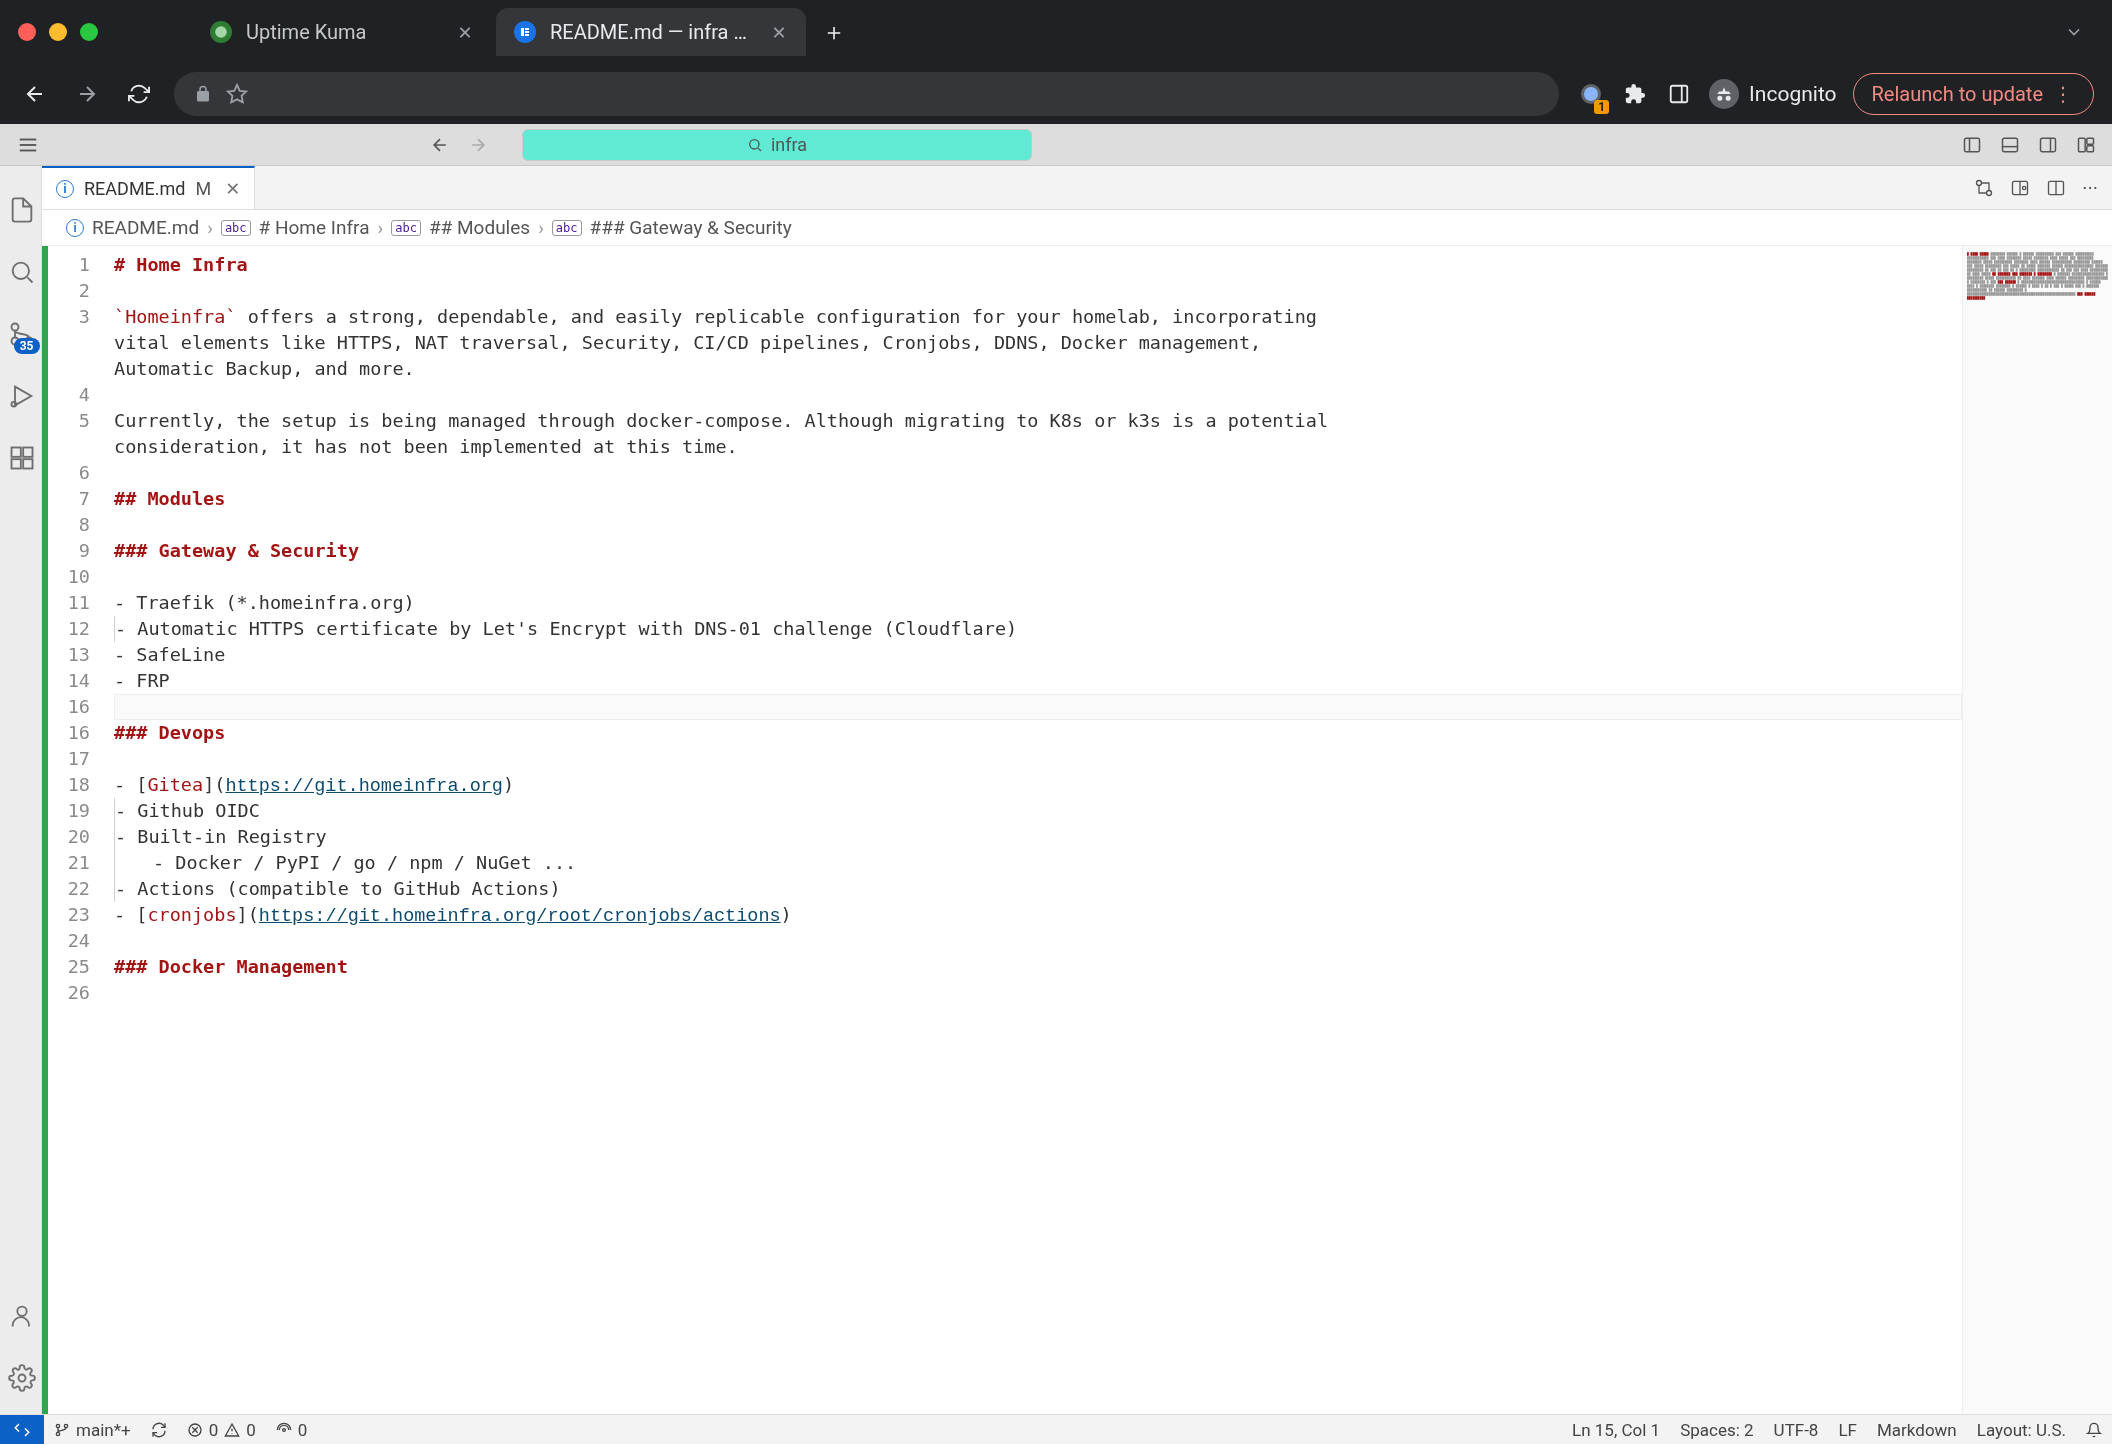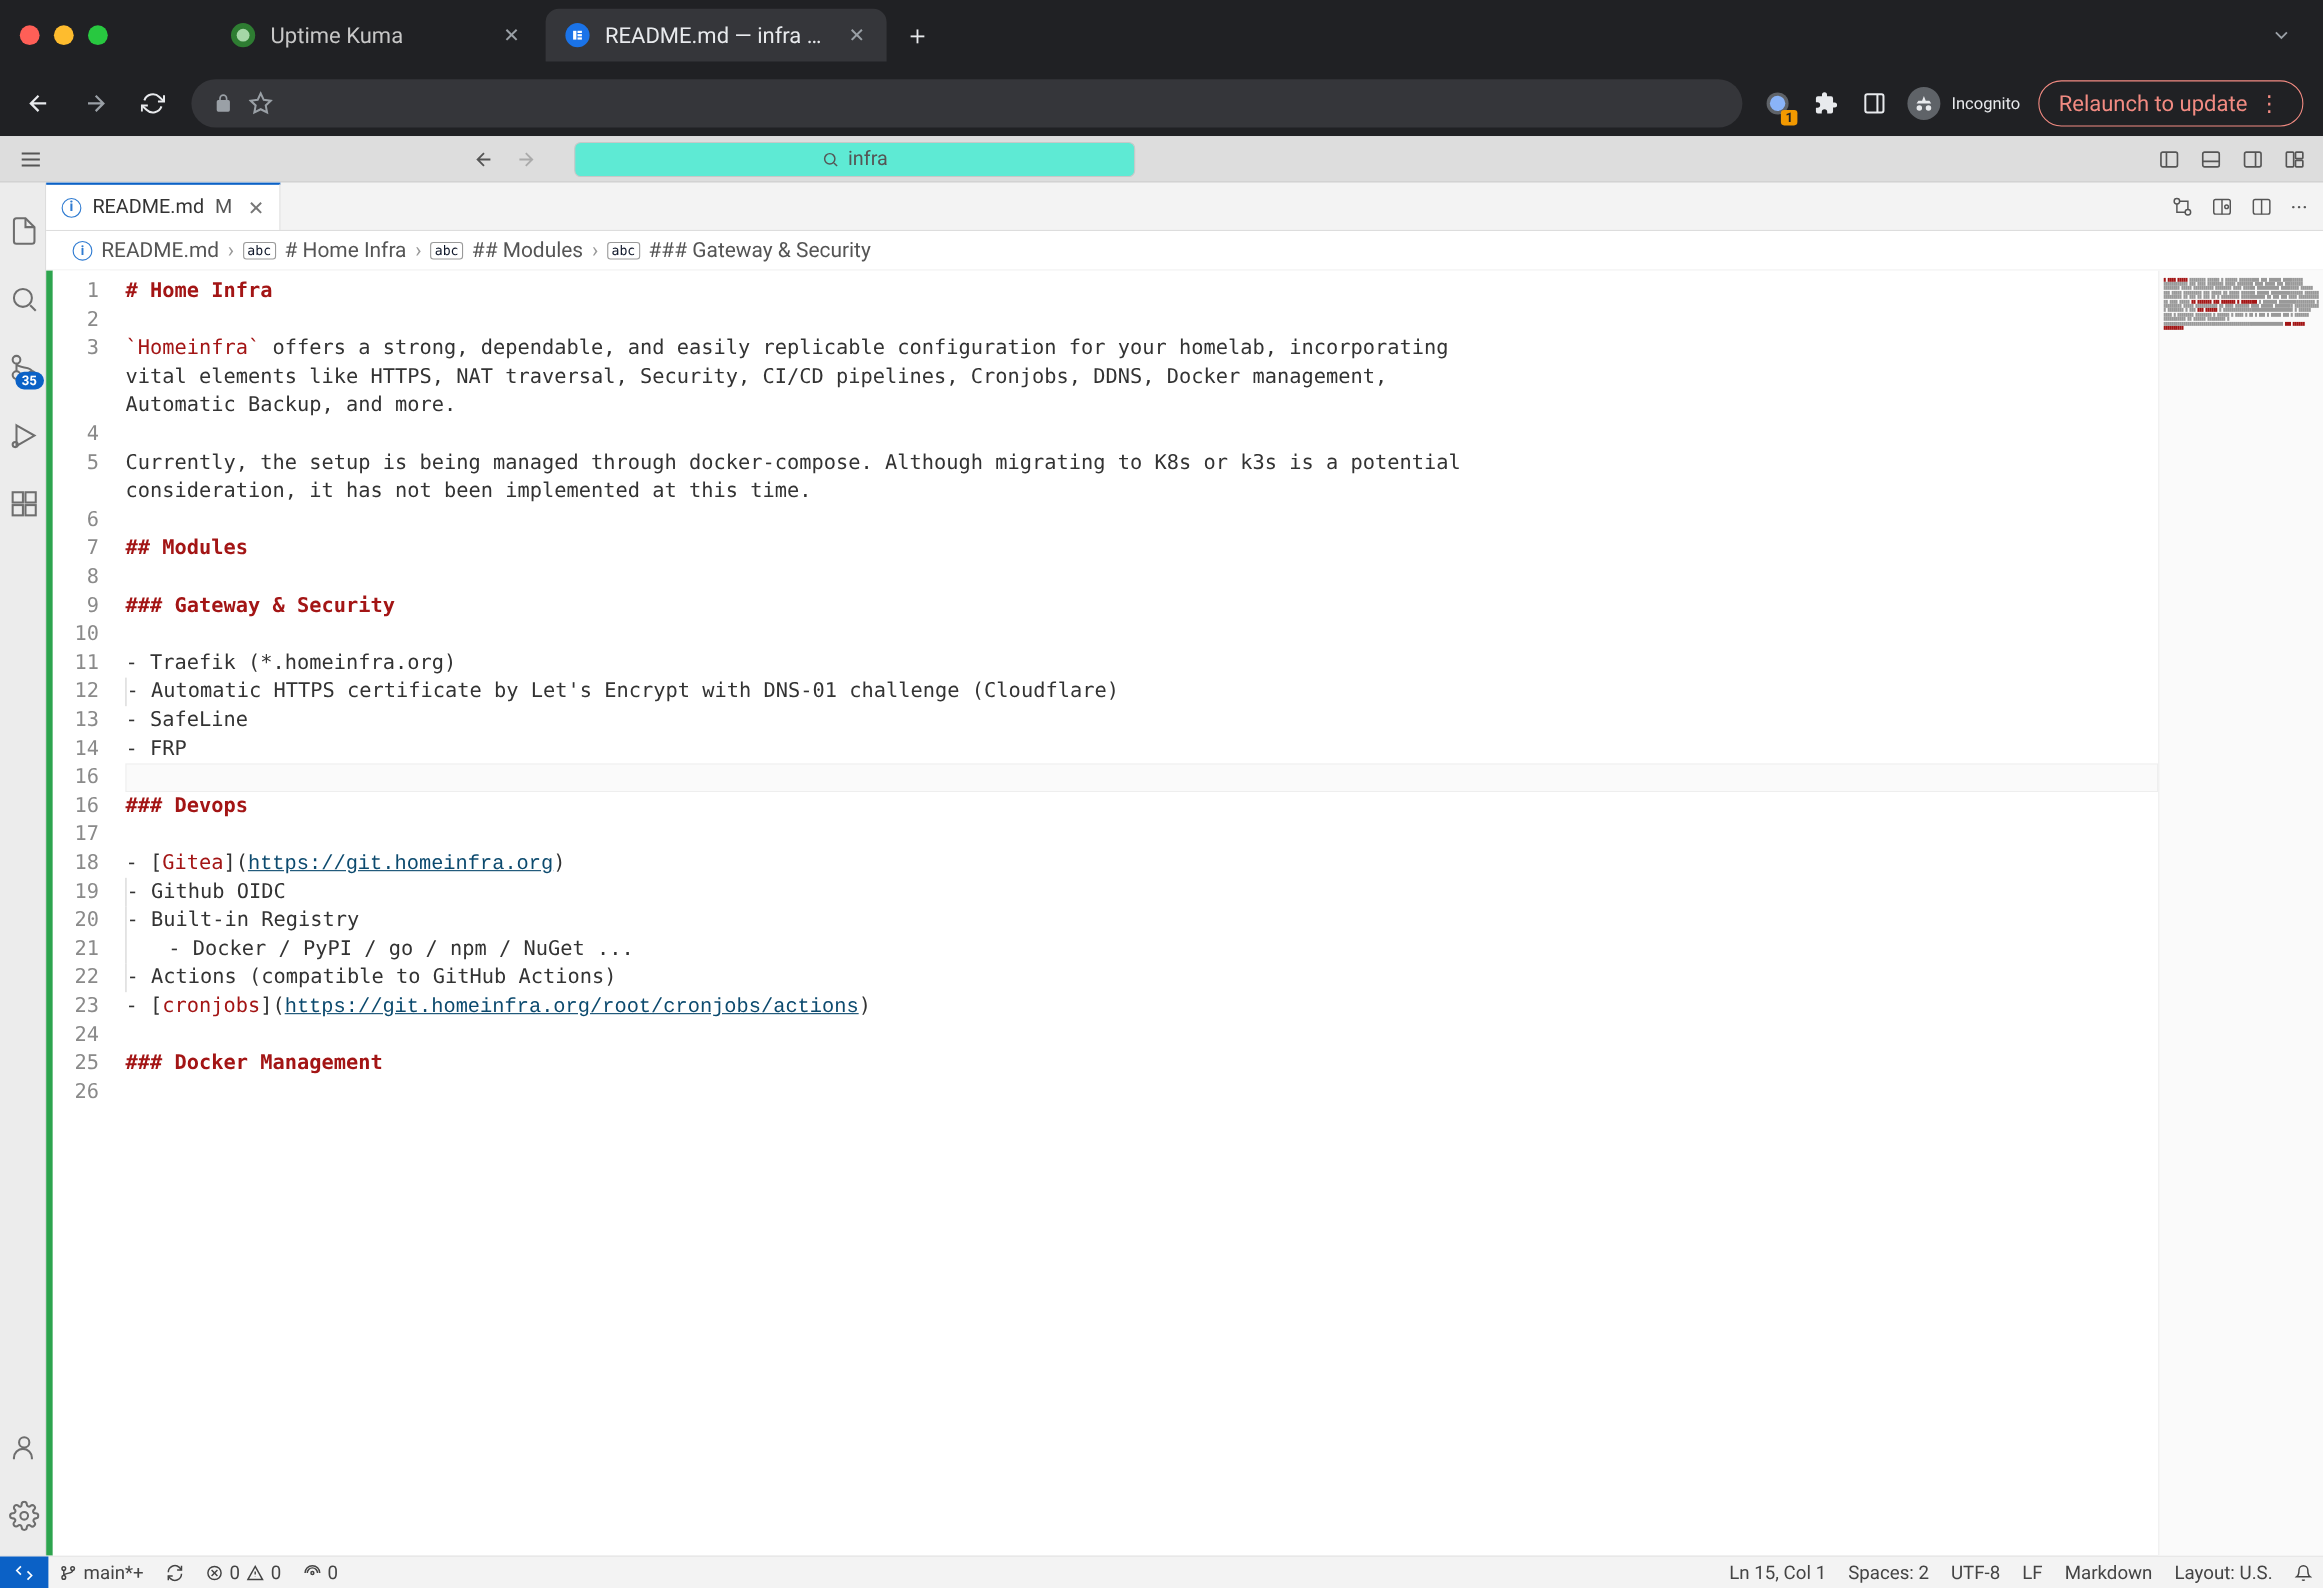--- a/index.html
+++ b/index.html
@@ -25,21 +25,21 @@
 .nav-btn { width:34px; height:34px; display:flex; align-items:center; justify-content:center; color:#9aa0a6; font-size:26px; cursor:pointer; }
 .nav-btn.enabled { color:#e8eaed; }
 .omnibox { flex:1; height:44px; background:#35363a; border-radius:22px; display:flex; align-items:center; padding:0 20px; gap:14px; font-size:21px; color:#9aa0a6; }
 .omnibox .lock { font-size:18px; }
 .omnibox .url { flex:1; white-space:nowrap; overflow:hidden; }
 .omnibox .url .host { color:#e8eaed; }
 .omnibox .star { color:#9aa0a6; font-size:22px; }
 .ext-area { display:flex; align-items:center; gap:16px; }
 .ext-icon { width:28px; height:28px; display:flex; align-items:center; justify-content:center; color:#e8eaed; font-size:22px; cursor:pointer; position:relative; }
 .ext-badge { position:absolute; right:-4px; bottom:-6px; background:#f29900; color:#202124; font-size:12px; font-weight:700; padding:0 4px; border-radius:3px; line-height:14px;}
-.incog-pill { display:flex; align-items:center; gap:10px; font-size:15px; color:#e8eaed; }
+.incog-pill { display:flex; align-items:center; gap:10px; font-size:21px; color:#e8eaed; }
 .incog-icon { width:30px; height:30px; border-radius:50%; background:#5f6368; display:flex; align-items:center; justify-content:center; font-size:18px;}
 .relaunch { border:1.5px solid #f28b82; color:#f28b82; border-radius:22px; padding:8px 18px; font-size:20px; display:flex; align-items:center; gap:10px; cursor:pointer;}
 .relaunch .dots { font-size:20px; letter-spacing:2px; }
 
 
 .vscode { flex:1; display:flex; flex-direction:column; background:#f8f8f8; min-height:0; }
 .vs-titlebar { height:42px; background:#dddddd; display:flex; align-items:center; padding:0 14px; gap:14px; border-bottom:1px solid #c8c8c8; }
 .vs-titlebar .tb-nav { display:flex; gap:10px; margin-left:370px;}
 .vs-titlebar .tb-btn { width:28px; height:28px; display:flex; align-items:center; justify-content:center; color:#555; font-size:20px; cursor:pointer;}
 .vs-search { flex:0 0 510px; height:32px; background:#5eead4; border:1px solid #c8c8c8; border-radius:6px; display:flex; align-items:center; justify-content:center; gap:8px; color:#555; font-size:18px; margin-left:16px;}
@@ -55,21 +55,21 @@
 .tabbar { height:44px; background:#f3f3f3; display:flex; align-items:stretch; border-bottom:1px solid #ddd;}
 .etab { display:flex; align-items:center; gap:10px; padding:0 14px; background:#fff; border-top:2px solid #0b61c6; border-right:1px solid #ddd; font-size:18px; color:#333;}
 .etab .info-i { width:18px; height:18px; border:1.5px solid #2f7bd1; color:#2f7bd1; border-radius:50%; display:flex; align-items:center; justify-content:center; font-size:13px; font-weight:700;}
 .etab .mod { font-weight:400; color:#555; }
 .etab .close { color:#777; font-size:18px; cursor:pointer; margin-left:4px;}
 .tabbar-right { margin-left:auto; display:flex; align-items:center; gap:16px; padding:0 14px; color:#555; font-size:20px;}
 .tabbar-right .ti { cursor:pointer; }
 .breadcrumb { height:36px; display:flex; align-items:center; gap:8px; padding:0 24px; font-size:19px; color:#555; background:#fff; border-bottom:1px solid #eee;}
 .breadcrumb .info-i { width:18px; height:18px; border:1.5px solid #2f7bd1; color:#2f7bd1; border-radius:50%; display:flex; align-items:center; justify-content:center; font-size:12px; font-weight:700;}
 .breadcrumb .sep { color:#999; }
-.breadcrumb .sym { font-size:12px; border:1px solid #999; border-radius:3px; padding:0 3px; color:#0f172a; font-family:monospace; display:inline-flex; align-items:center; line-height:14px;}
+.breadcrumb .sym { font-size:12px; border:1px solid #999; border-radius:3px; padding:0 3px; color:#4c1d95; font-family:monospace; display:inline-flex; align-items:center; line-height:14px;}
 .editor { flex:1; display:flex; background:#fff; font-family: "SF Mono","Monaco","Menlo","Consolas",monospace; font-size:18.5px; line-height:26px; position:relative; min-height:0;}
 .gutter-bar { width:6px; background:#2da44e; }
 .gutter { width:52px; text-align:right; color:#8a8a8a; padding:6px 10px 6px 0; user-select:none; background:#fff;}
 .gutter div { height:26px; }
 .code { flex:1; padding:6px 0 6px 14px; color:#333; white-space:pre; overflow:hidden;}
 .code .line { height:26px; display:block; }
 .code .line.indent { border-left:1px solid #d0d0d0;}
 .code .line.indent2 { padding-left:38px; }
 .md-h { color:#a31515; font-weight:700; }
 .md-code { color:#a31515; }

